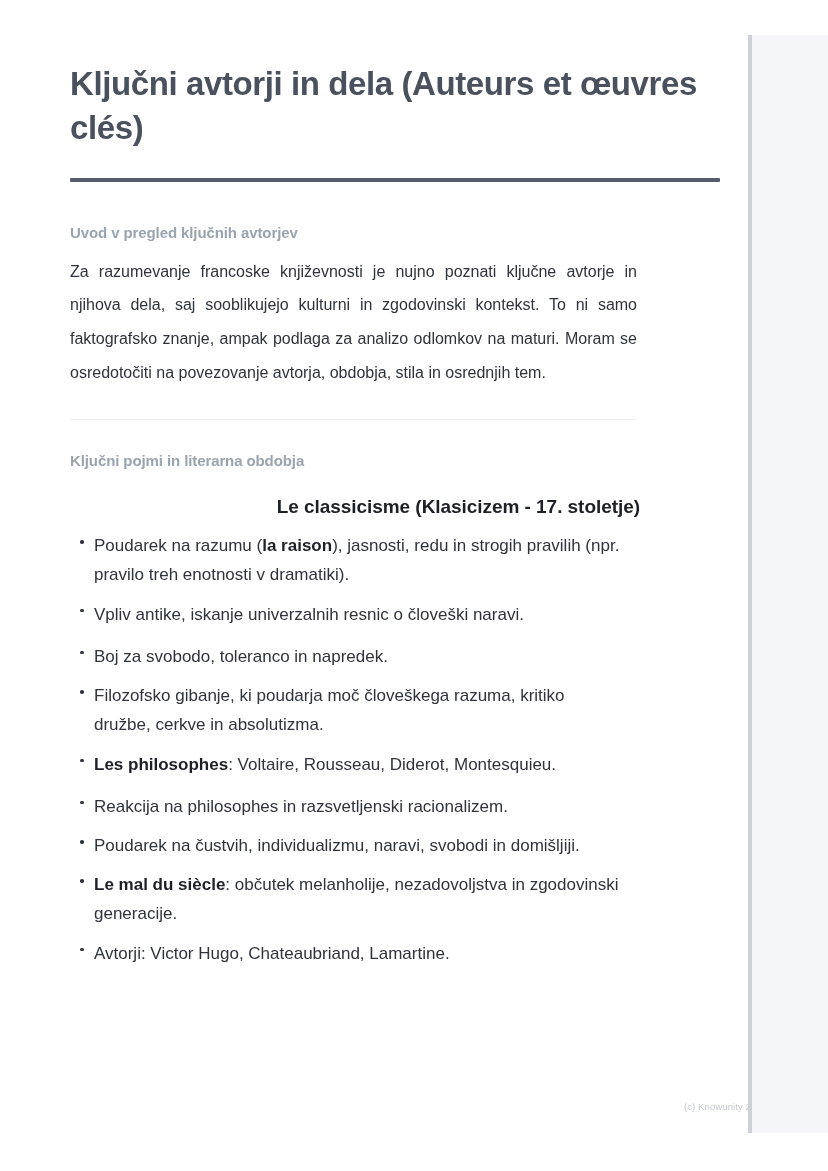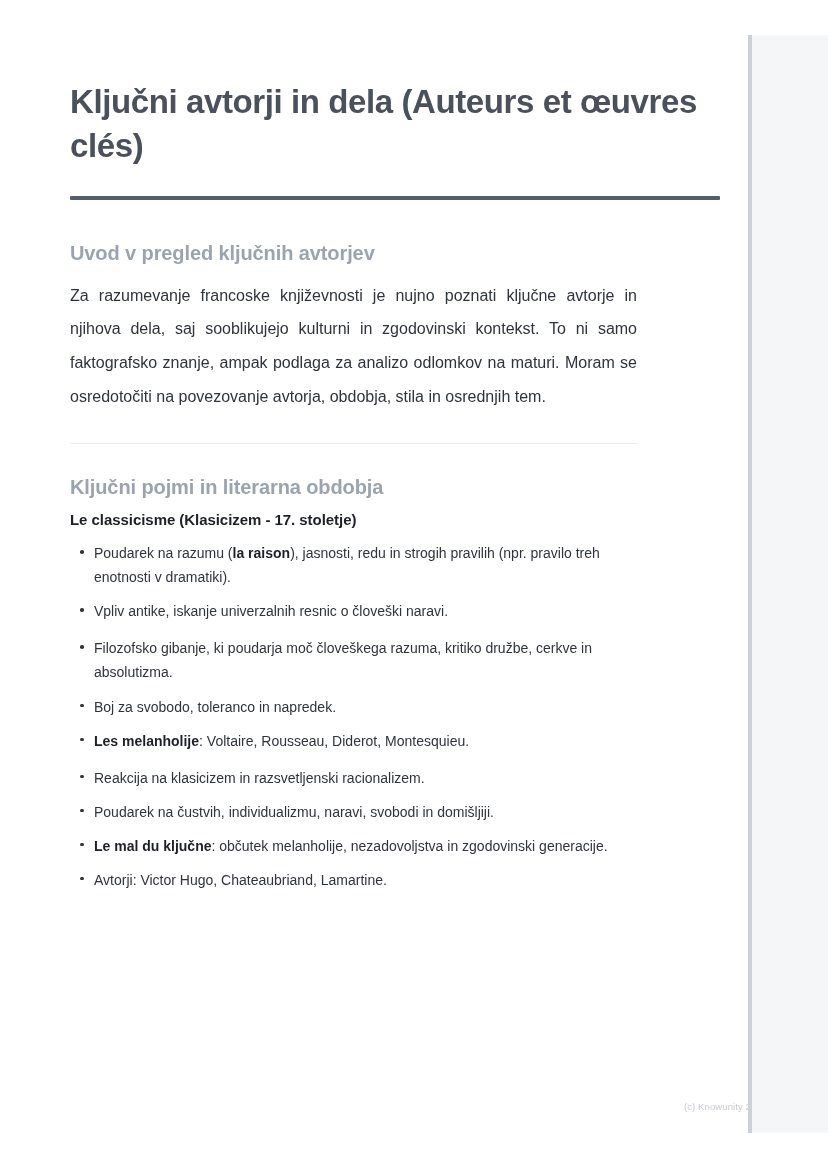--- a/index.html
+++ b/index.html
@@ -22,21 +22,21 @@
     position: absolute;
     inset: 0;
     background: #ffffff;
   }
 
   #doc {
     position: absolute;
     left: 70px;
     top: 0;
     width: 570px;
-    padding-top: 80px;
+    padding-top: 62px;
   }
 
   
   .doc-title {
     font-size: 33px;
     line-height: 1.33;
     font-weight: 700;
     letter-spacing: -0.4px;
     color: #4a505c;
     margin: 0;
@@ -46,21 +46,21 @@
   .title-rule {
     width: 650px;
     height: 4px;
     background: #565c6b;
     margin-top: 28px;
     border-radius: 1px;
   }
 
   
   .section-heading {
-    font-size: 20px;
+    font-size: 15px;
     font-weight: 700;
     color: #9ba4ae;
     letter-spacing: -0.1px;
     margin: 0;
   }
 
   #intro-heading { margin-top: 42px; }
 
   .intro-paragraph {
     font-size: 16px;
@@ -76,39 +76,40 @@
     height: 1px;
     background: #eceef1;
     border: 0;
     margin: 30px 0 0 0;
   }
 
   #terms-heading { margin-top: 32px; }
 
   
   .sub-heading {
-    font-size: 15px;
+    font-size: 19px;
     font-weight: 700;
     color: #1d2026;
     letter-spacing: -0.05px;
-    margin: 12px 0 0 0;
+    margin: 27px 0 0 0;
+    text-align: right;
   }
 
   
   ul.bullets {
     list-style: none;
     margin: 13px 0 0 0;
     padding: 0;
     width: 552px;
   }
 
   ul.bullets li {
     position: relative;
     padding-left: 24px;
-    font-size: 14px;
+    font-size: 17px;
     line-height: 1.72;
     color: #2f343c;
     margin-bottom: 10px;
   }
 
   ul.bullets li:last-child { margin-bottom: 0; }
 
   ul.bullets li::before {
     content: "";
     position: absolute;
@@ -173,28 +174,28 @@
 
     <h2 id="terms-heading" class="section-heading">Ključni pojmi in literarna obdobja</h2>
 
     <div id="periods-container">
         <h3 class="sub-heading">Le classicisme (Klasicizem - 17. stoletje)</h3>
         <ul class="bullets">
           <li><span>Poudarek na razumu (</span><b>la raison</b><span>), jasnosti, redu in strogih pravilih (npr. pravilo treh enotnosti v dramatiki).</span></li>
           <li><span>Vpliv antike, iskanje univerzalnih resnic o človeški naravi.</span></li>
         </ul>
         <ul class="bullets">
+          <li><span>Boj za svobodo, toleranco in napredek.</span></li>
           <li><span>Filozofsko gibanje, ki poudarja moč človeškega razuma, kritiko družbe, cerkve in absolutizma.</span></li>
-          <li><span>Boj za svobodo, toleranco in napredek.</span></li>
-          <li><b>Les melanholije</b><span>: Voltaire, Rousseau, Diderot, Montesquieu.</span></li>
+          <li><b>Les philosophes</b><span>: Voltaire, Rousseau, Diderot, Montesquieu.</span></li>
         </ul>
         <ul class="bullets">
-          <li><span>Reakcija na klasicizem in razsvetljenski racionalizem.</span></li>
+          <li><span>Reakcija na philosophes in razsvetljenski racionalizem.</span></li>
           <li><span>Poudarek na čustvih, individualizmu, naravi, svobodi in domišljiji.</span></li>
-          <li><b>Le mal du ključne</b><span>: občutek melanholije, nezadovoljstva in zgodovinski generacije.</span></li>
+          <li><b>Le mal du siècle</b><span>: občutek melanholije, nezadovoljstva in zgodovinski generacije.</span></li>
           <li><span>Avtorji: Victor Hugo, Chateaubriand, Lamartine.</span></li>
         </ul>
       </div>
 
   </div>
 
   <div class="watermark">(c) Knowunity 2025</div>
 
   <div id="scrollbar">
     <div id="scrollbar-track-edge"></div>

